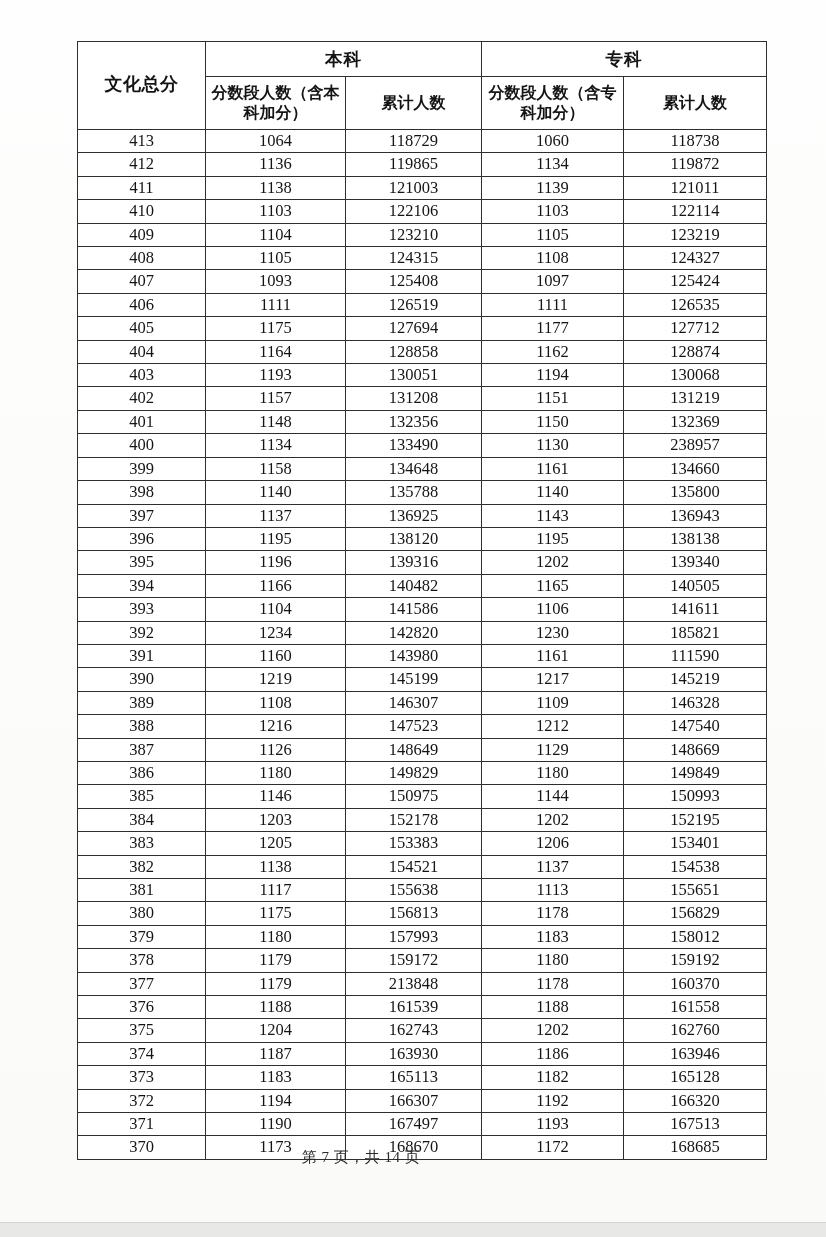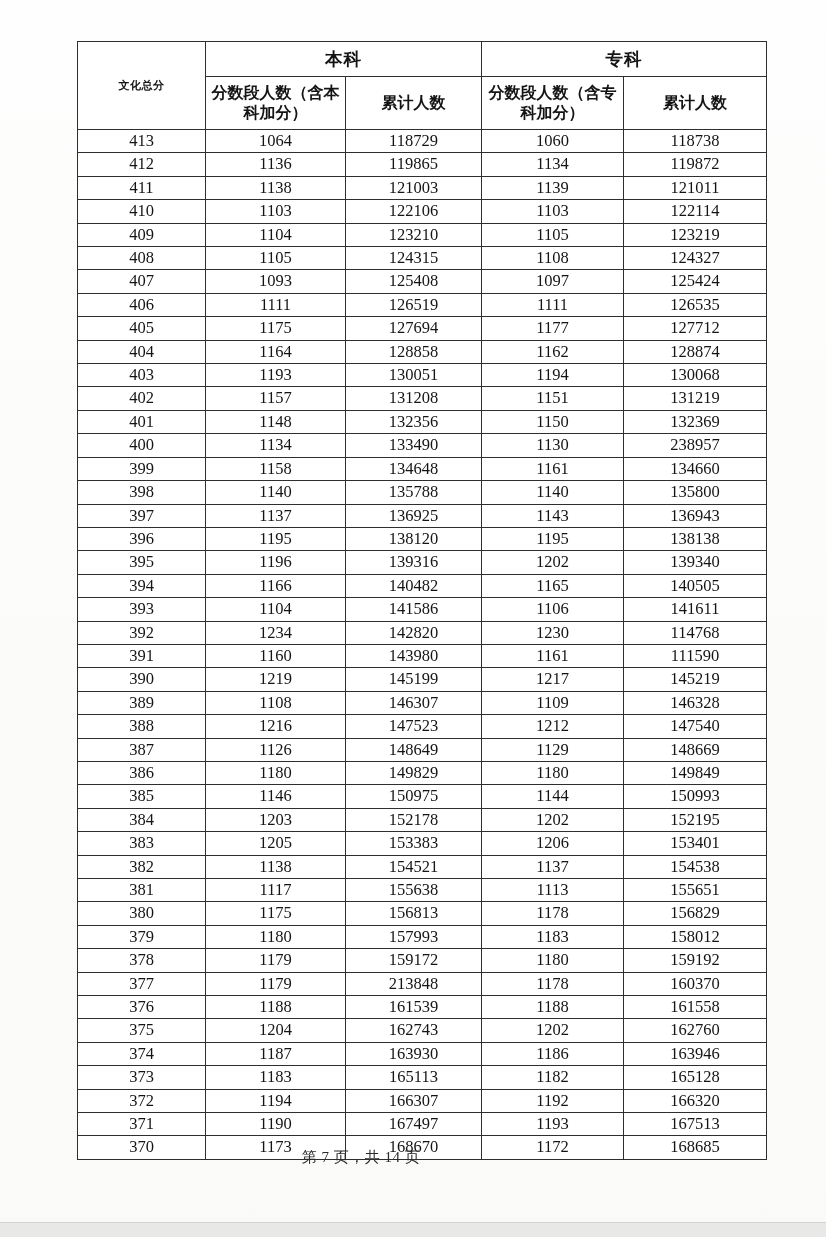--- a/index.html
+++ b/index.html
@@ -56,25 +56,25 @@
   table.score-table td {
     border: 1px solid #2e2e2e;
     text-align: center;
     vertical-align: middle;
     padding: 0;
     color: #141414;
   }
 
   
   th.h-score {
-    font-size: 11px;
+    font-size: 18px;
     line-height: 1.3;
     height: 86px;
     letter-spacing: 0.5px;
-    font-family: Liberation Serif, serif;
+    font-family: Liberation Mono, monospace;
   }
   th.h-group {
     font-size: 17.5px;
     height: 34px;
     letter-spacing: 1px;
     font-family: Liberation Mono, monospace;
   }
   th.h-sub {
     font-size: 16px;
     height: 52px;
@@ -302,21 +302,21 @@
             <td>1104</td>
             <td>141586</td>
             <td>1106</td>
             <td>141611</td>
           </tr>
           <tr>
             <td>392</td>
             <td>1234</td>
             <td>142820</td>
             <td>1230</td>
-            <td>114768</td>
+            <td>185821</td>
           </tr>
           <tr>
             <td>391</td>
             <td>1160</td>
             <td>143980</td>
             <td>1161</td>
             <td>111590</td>
           </tr>
           <tr>
             <td>390</td>

